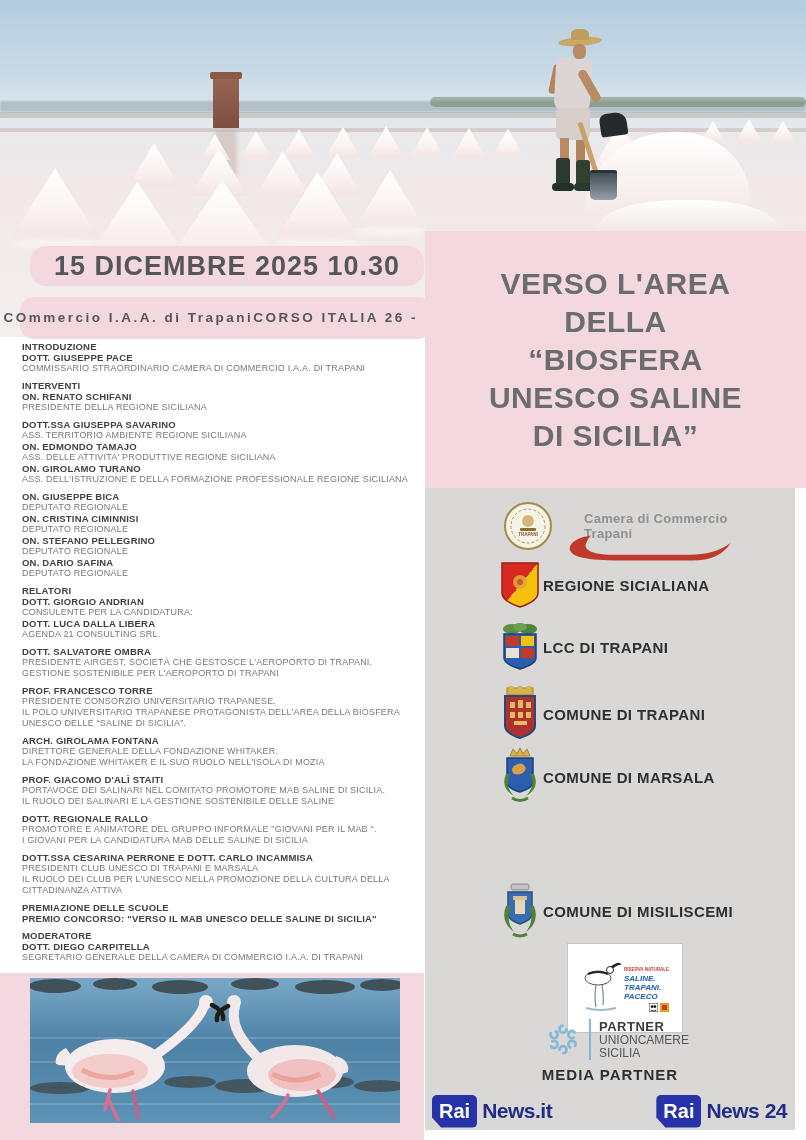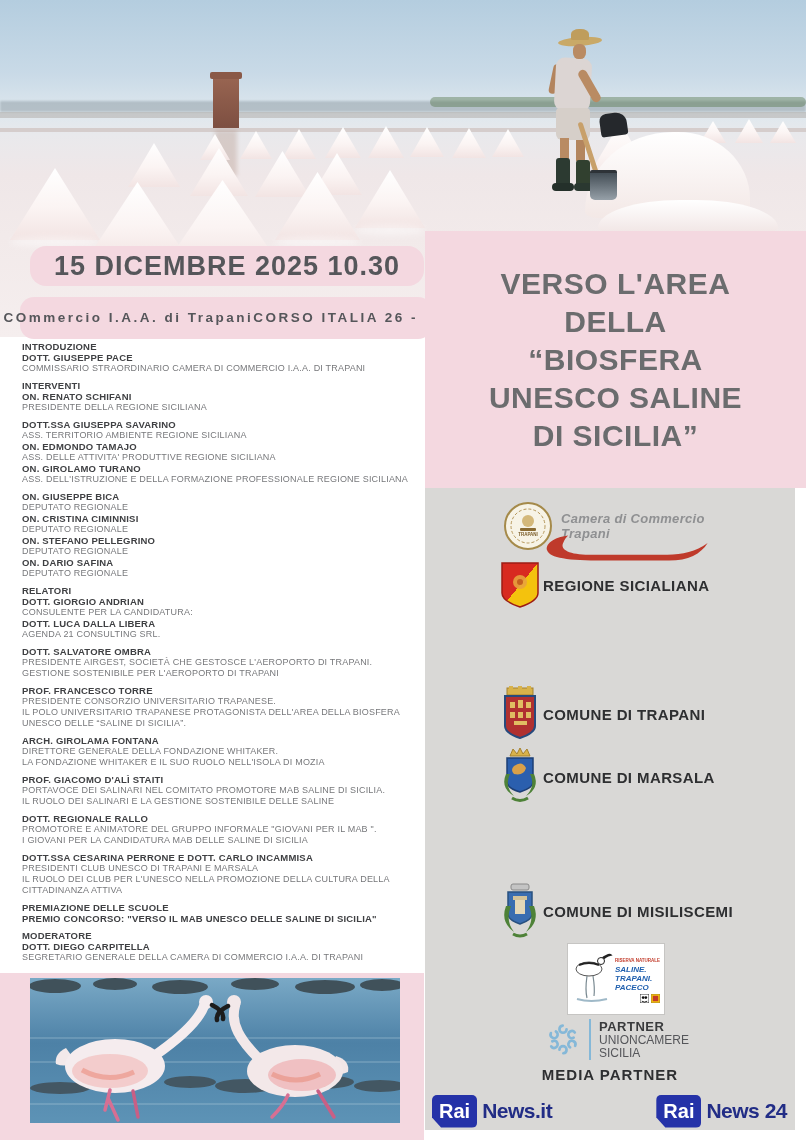--- a/index.html
+++ b/index.html
@@ -65,21 +65,21 @@
   .pblock{margin-bottom:6px;}
   .pline{font-size:9px;line-height:11px;color:#77787b;letter-spacing:.2px;}
   .pline.b{font-size:9.5px;font-weight:800;color:#3f4043;}
 
   
   .gray-panel{position:absolute;left:425px;top:488px;width:370px;height:642px;background:#d9d8d6;}
   .row{position:absolute;display:flex;align-items:center;}
   .crest{width:46px;display:flex;justify-content:center;flex:none;}
   .plabel{font-size:15px;font-weight:700;color:#2e2f31;letter-spacing:.4px;white-space:nowrap;}
   .camera-text{font-size:13px;line-height:15px;font-weight:700;color:#8f9092;letter-spacing:.3px;}
-  .reserve-box{position:absolute;background:#ffffff;border:1px solid #c6c5c3;display:flex;align-items:center;padding:3px;}
+  .reserve-box{position:absolute;background:#ffffff;border:1px solid #c6c5c3;display:flex;align-items:center;padding:12px;}
   .reserve-text{font-size:8px;line-height:9px;font-weight:800;color:#1f5fae;font-style:italic;}
   .reserve-top{font-size:4.5px;color:#c23b2a;font-weight:700;font-style:normal;}
   .partner-label{font-size:13px;font-weight:800;color:#3a3b3d;letter-spacing:.5px;}
   .partner-name{font-size:12px;line-height:13px;font-weight:400;color:#55565a;}
   .media-label{position:absolute;width:100%;text-align:center;font-size:15px;font-weight:800;color:#2e2f31;letter-spacing:1px;}
   .rai{display:flex;align-items:center;gap:5px;}
   .rai-badge{background:#2532a8;color:#fff;font-weight:800;font-size:20px;padding:5px 7px;
        border-radius:5px;clip-path:polygon(0 0,100% 0,100% 100%,20% 100%,0 70%);}
   .rai-suffix{color:#222d86;font-weight:800;font-size:21px;letter-spacing:-.5px;}
 
@@ -248,21 +248,21 @@
   <div class="gray-panel">
 
     <div class="row" style="left:78px;top:10px;height:56px;">
       <svg width="50" height="50" viewBox="0 0 50 50">
         <circle cx="25" cy="25" r="23" fill="#f7f3e6" stroke="#a58a4a" stroke-width="2"></circle>
         <circle cx="25" cy="25" r="17" fill="none" stroke="#b49558" stroke-width="1" stroke-dasharray="3 2"></circle>
         <circle cx="25" cy="20" r="6" fill="#caa95f" opacity=".8"></circle>
         <rect x="17" y="27" width="16" height="3" rx="1" fill="#8a6b33"></rect>
         <text x="25" y="35" font-size="4.5" text-anchor="middle" fill="#7a5c28" font-weight="bold">TRAPANI</text>
       </svg>
-      <div style="margin-left:8px;position:relative;font-style:italic;">
+      <div style="margin-left:31px;position:relative;">
         <div class="camera-text">Camera di Commercio</div>
         <div class="camera-text">Trapani</div>
         <svg width="168" height="26" viewBox="0 0 200 30" style="position:absolute;left:-18px;top:24px;">
           <path d="M30,0 C12,2 2,11 5,18 C8,27 30,30 72,30 L150,30 C173,30 188,22 196,9 C182,19 166,23 148,23 L55,23 C32,23 20,17 24,9 C26,4 28,2 30,0 Z" fill="#bf3a2b"></path>
         </svg>
       </div>
     </div>
 
     <div class="row" style="left:72px;top:72px;height:50px;">
       <span class="crest">
@@ -274,20 +274,35 @@
               </linearGradient>
             </defs>
           <path d="M2,2 h36 v30 q0,8 -18,14 q-18,-6 -18,-14 Z" fill="url(#rs)" stroke="#9d1c14" stroke-width="1.5"></path>
           <circle cx="20" cy="21" r="7" fill="#e8a33d" opacity=".9"></circle>
           <circle cx="20" cy="21" r="3" fill="#c4611f"></circle>
         </svg>
       </span>
       <span class="plabel">REGIONE SICIALIANA</span>
     </div>
 
+    <div class="row" style="left:72px;top:134px;height:50px;">
+      <span class="crest">
+        <svg width="40" height="50" viewBox="0 0 40 50">
+          <ellipse cx="12" cy="7" rx="9" ry="5" fill="#5a9141"></ellipse>
+          <ellipse cx="28" cy="7" rx="9" ry="5" fill="#4e8238"></ellipse>
+          <ellipse cx="20" cy="5" rx="7" ry="4" fill="#6aa24d"></ellipse>
+          <path d="M4,12 h32 v24 q0,6 -16,11 q-16,-5 -16,-11 Z" fill="#2b5fae" stroke="#1d3f75" stroke-width="1.5"></path>
+          <rect x="6" y="14" width="13" height="10" fill="#c23b2a"></rect>
+          <rect x="21" y="14" width="13" height="10" fill="#f4c20d"></rect>
+          <rect x="6" y="26" width="13" height="10" fill="#e8e3d5"></rect>
+          <rect x="21" y="26" width="13" height="10" fill="#c23b2a"></rect>
+        </svg>
+      </span>
+      <span class="plabel">LCC DI TRAPANI</span>
+    </div>
 
     <div class="row" style="left:72px;top:198px;height:56px;">
       <span class="crest">
         <svg width="40" height="56" viewBox="0 0 40 56">
           <rect x="7" y="2" width="26" height="7" fill="#d8b24a" stroke="#a5812c" stroke-width="1"></rect>
           <rect x="9" y="0" width="4" height="4" fill="#d8b24a"></rect>
             <rect x="18" y="0" width="4" height="4" fill="#d8b24a"></rect>
             <rect x="27" y="0" width="4" height="4" fill="#d8b24a"></rect>
           <path d="M5,10 h30 v30 q0,7 -15,12 q-15,-5 -15,-12 Z" fill="#b03030" stroke="#274a7d" stroke-width="2"></path>
           <g fill="#e0bd62">

